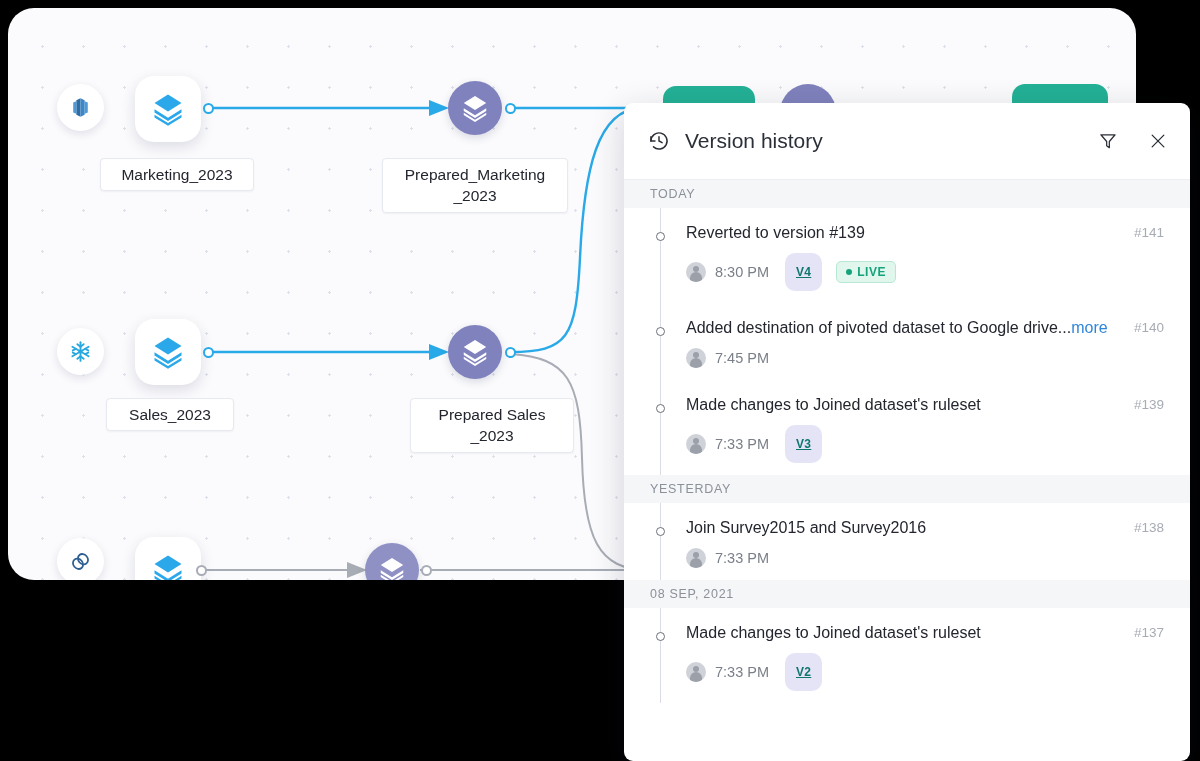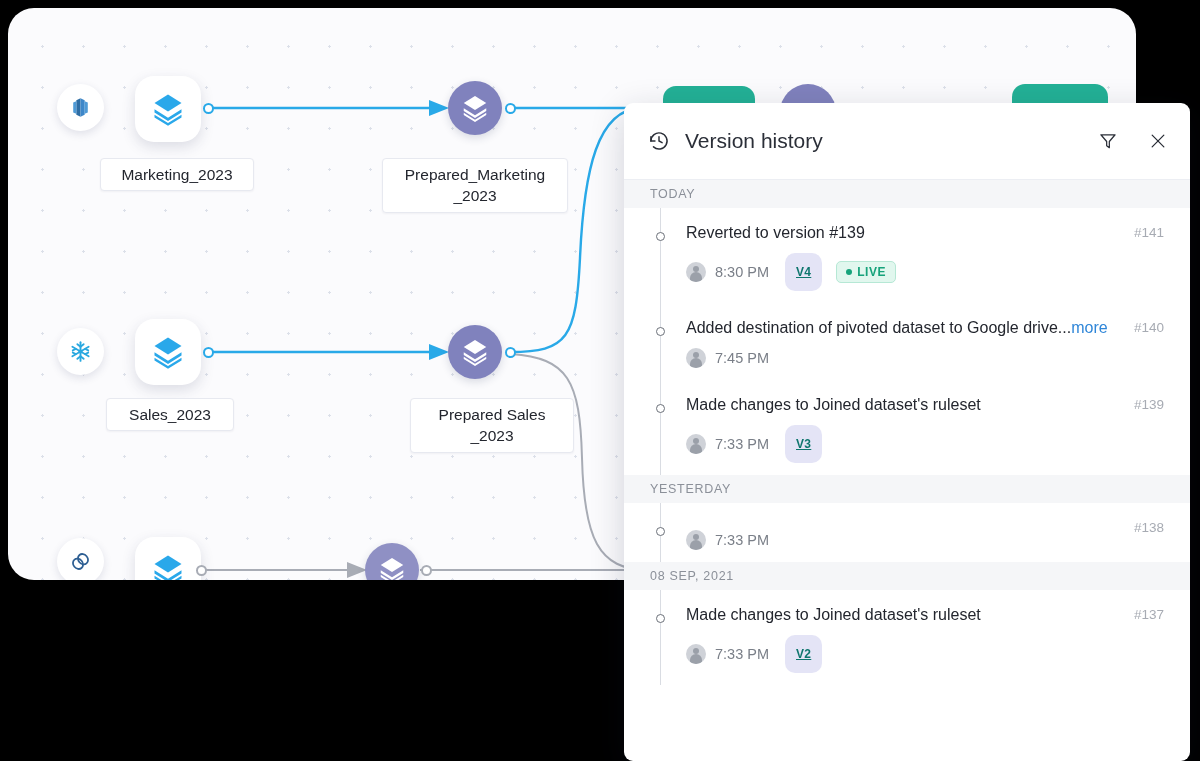--- a/index.html
+++ b/index.html
@@ -282,20 +282,23 @@
               <span class="badge">V3</span>
             </div>
           </div>
         </div>
         <div class="daysep">YESTERDAY</div>
         <div style="position: relative;">
           <div class="tline" style="top: 0px; bottom: 0px;"></div>
           <div class="evt">
             <span class="dot"></span>
             <span class="vnum">#138</span>
+            <div class="etitle">
+              <span>Join Survey2015 and Survey2016</span>
+            </div>
             <div class="meta">
               <span class="avatar">
                 <i></i>
               </span>
               <span class="time">7:33 PM</span>
             </div>
           </div>
         </div>
         <div class="daysep">08 SEP, 2021</div>
         <div style="position: relative;">

